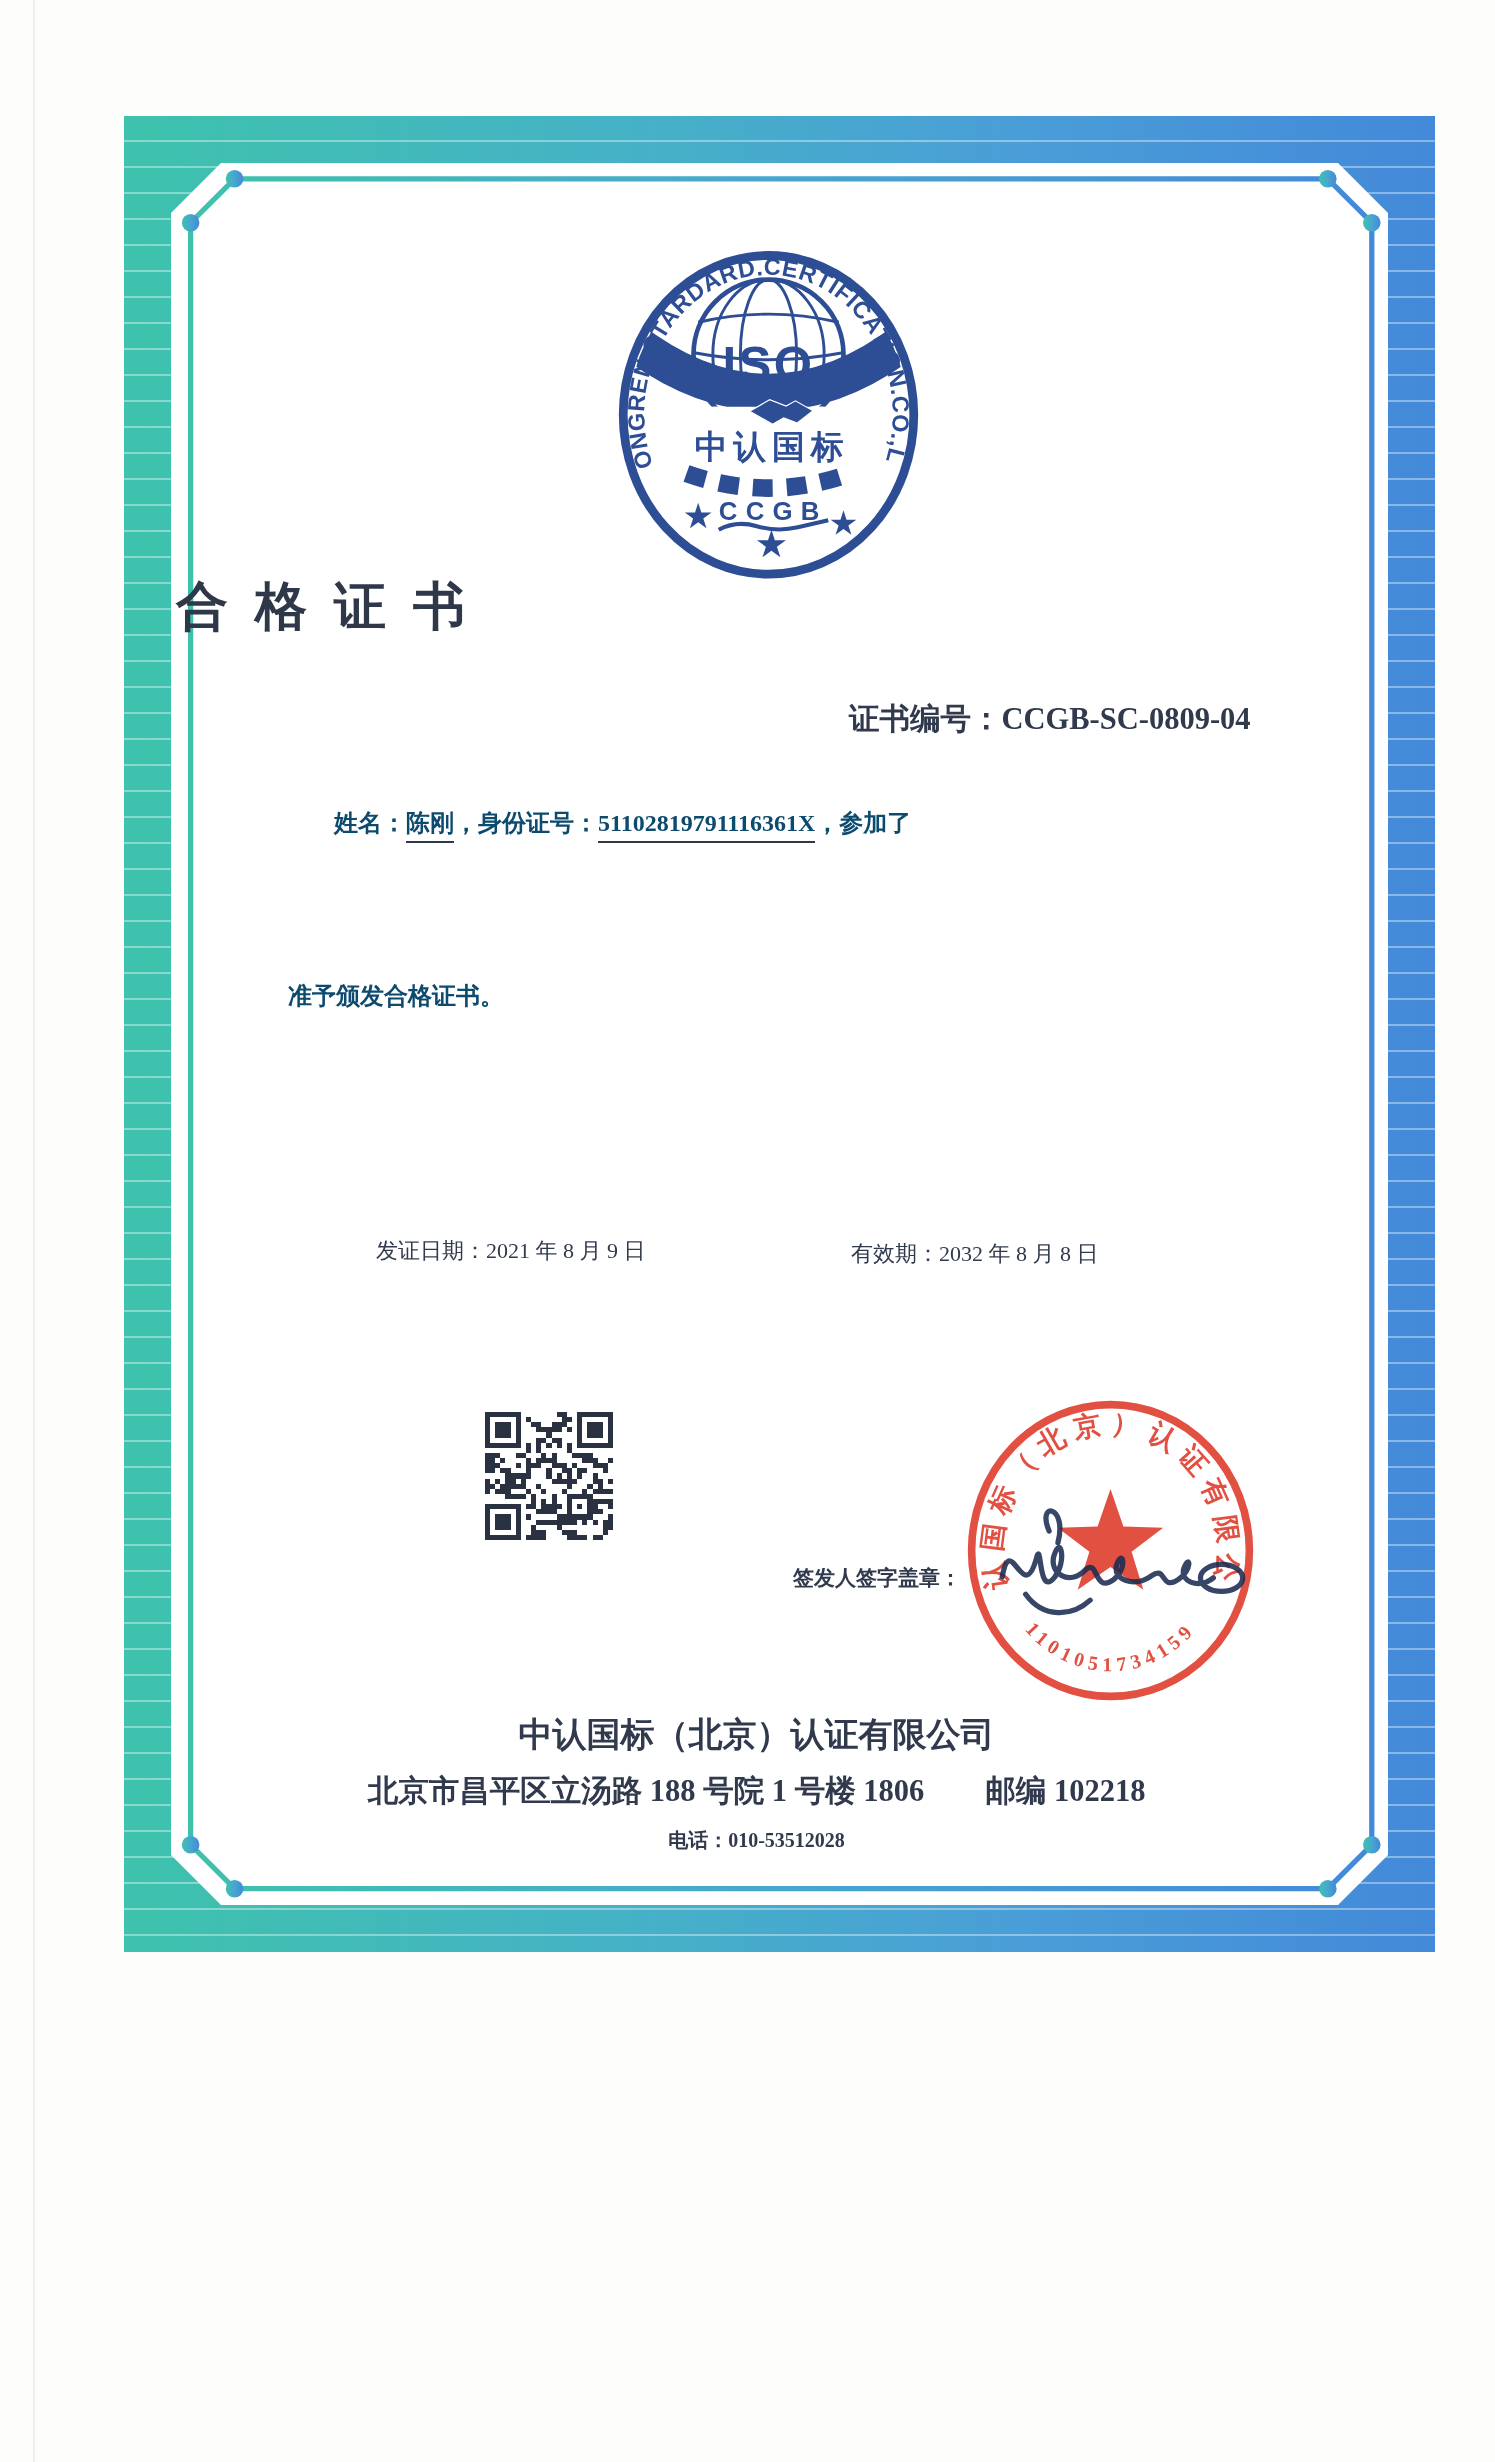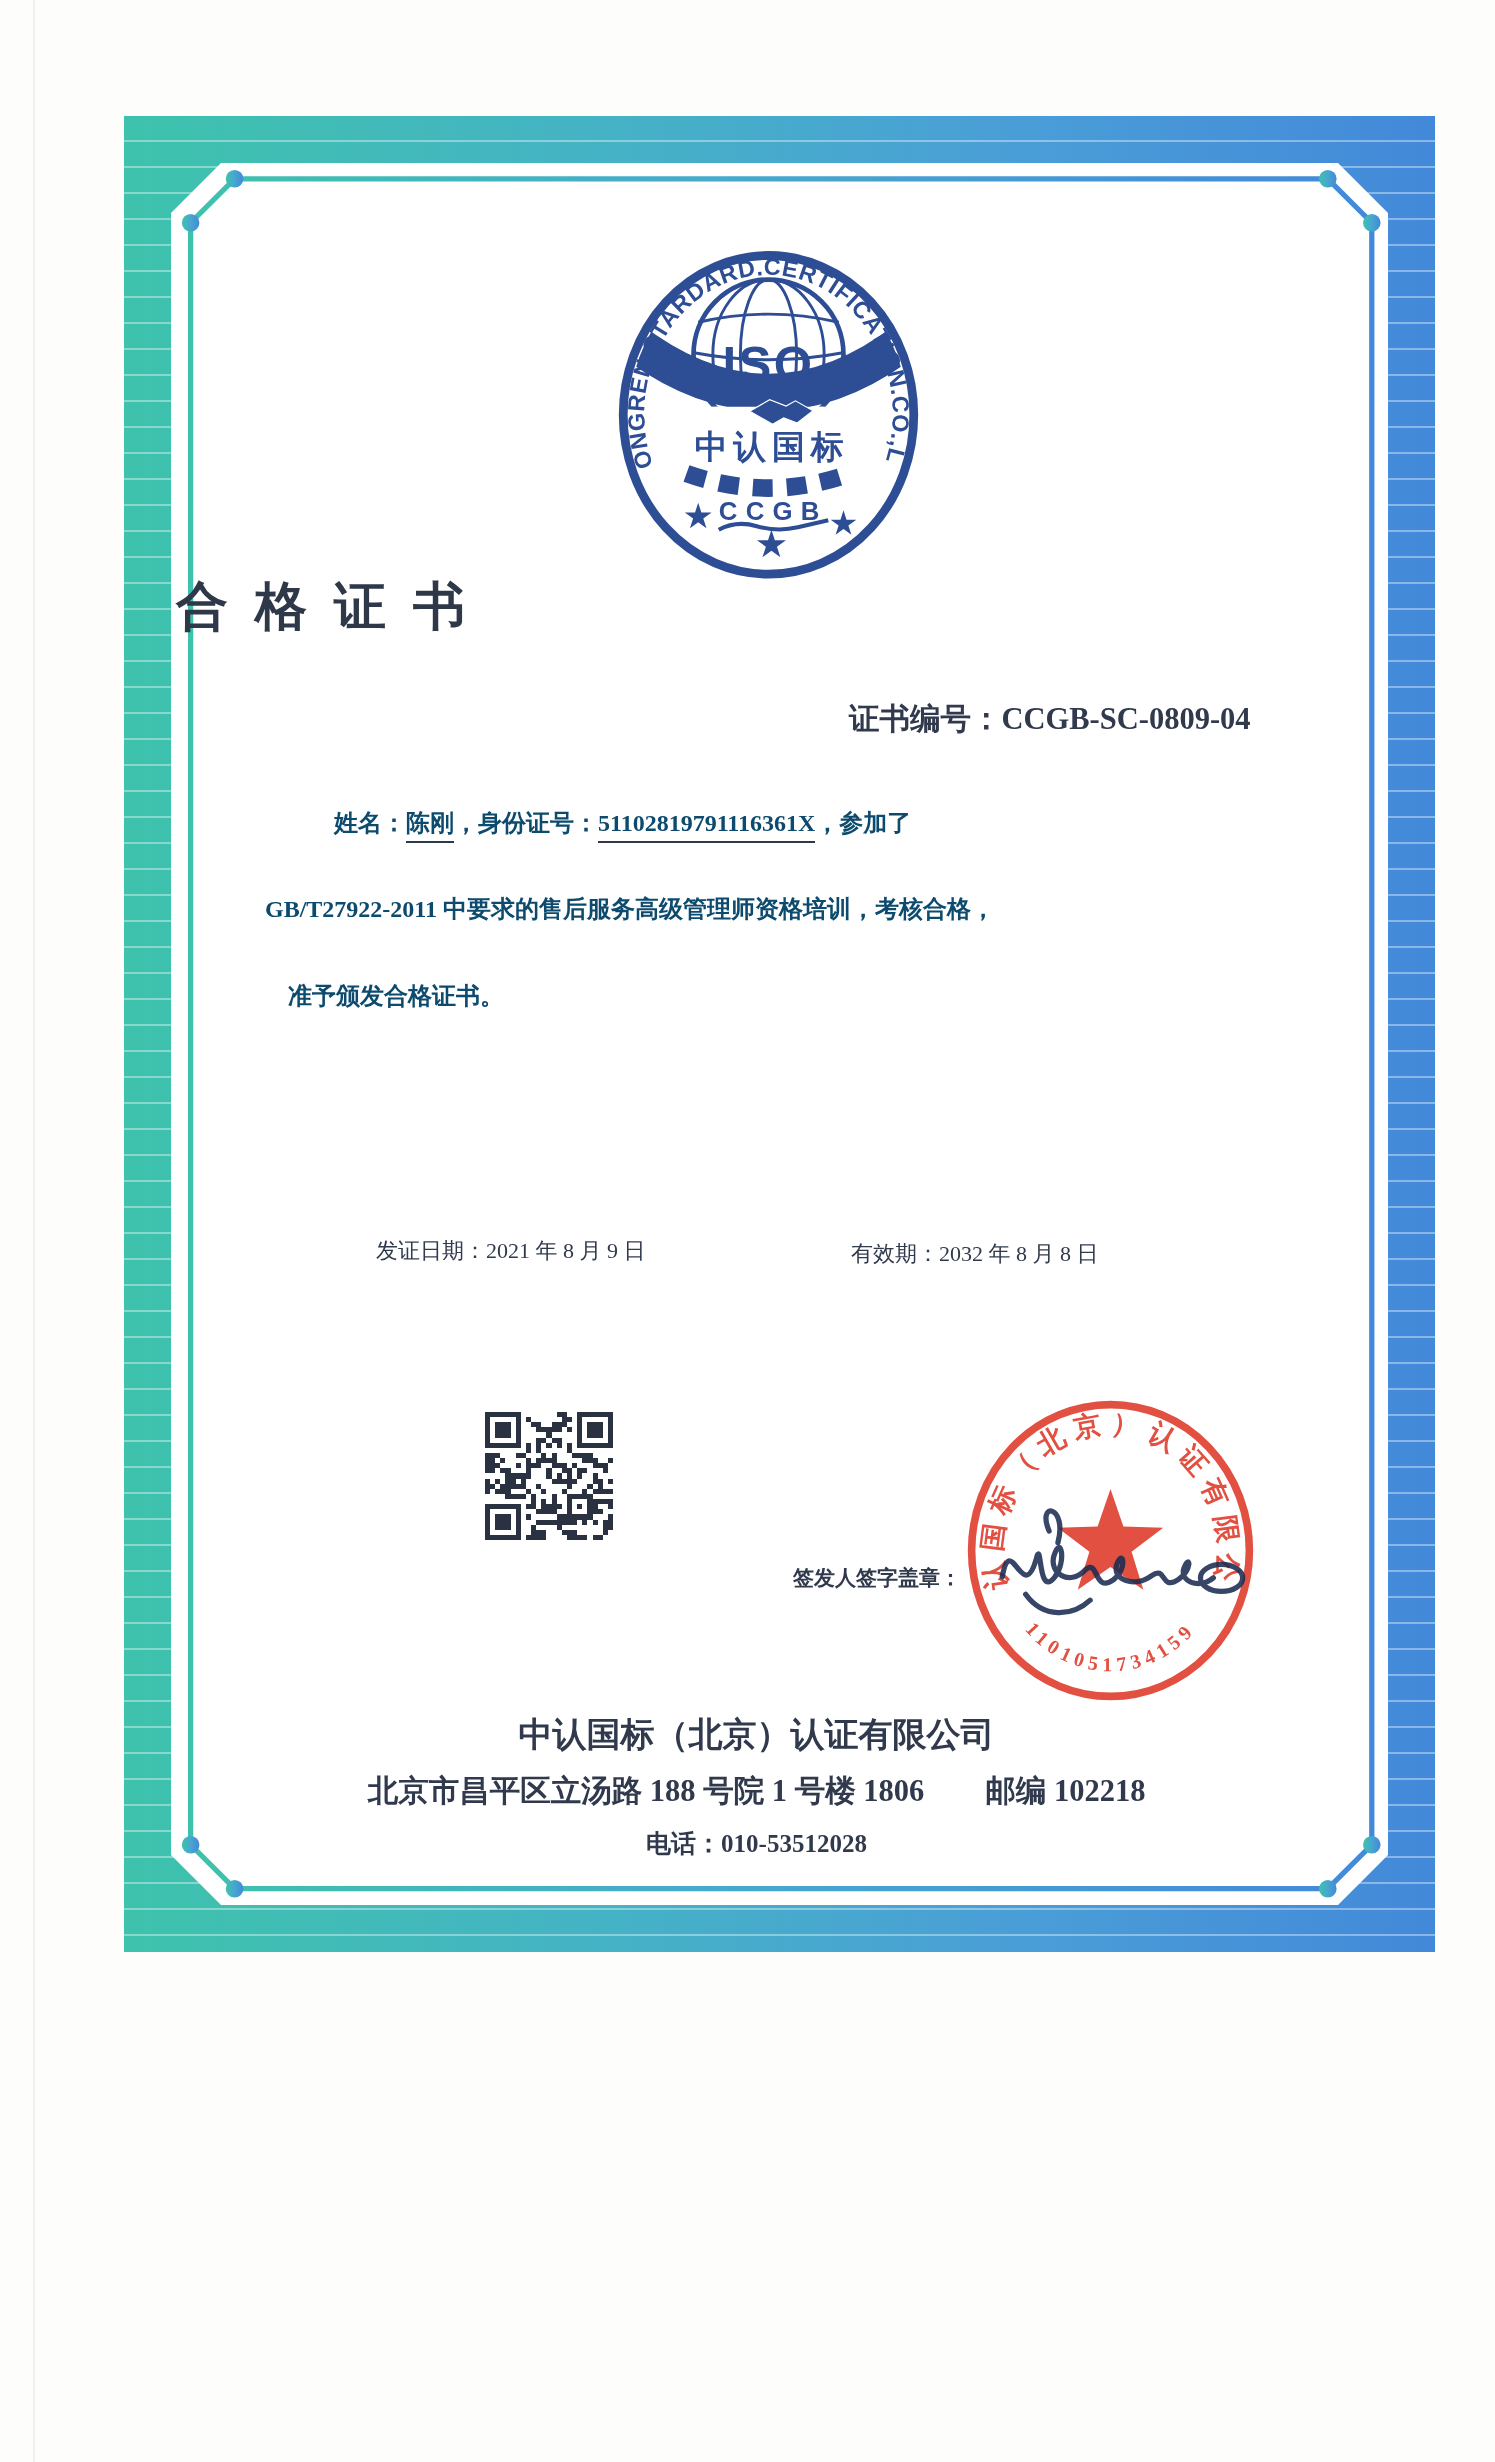--- a/index.html
+++ b/index.html
@@ -30,21 +30,21 @@
   .dateline{position:absolute;top:1236px;font-size:22px;font-weight:400;white-space:nowrap;}
   .d1{left:376px;}
   .d2{left:851px;top:1239px;}
   .qr{position:absolute;left:485px;top:1412px;width:128px;height:128px;background:#fff;}
   .signlabel{position:absolute;left:793px;top:1564px;font-size:21px;font-weight:600;white-space:nowrap;}
   .stamp{left:964px;top:1398px;width:293px;height:305px;mix-blend-mode:multiply;opacity:.93;}
   .autograph{left:967px;top:1477px;width:305px;height:176px;}
   .footer{position:absolute;left:141px;top:1712px;width:1231px;text-align:center;}
   .f-company{font-size:34px;font-weight:700;margin:0 0 13px 0;}
   .f-addr{font-size:30.5px;font-weight:600;margin:0 0 15.2px 0;}
-  .f-phone{font-size:25px;font-weight:600;margin:10px;}
+  .f-phone{font-size:20px;font-weight:600;margin:10px;}
 
   .svgtext{font-family:"Liberation Sans","DejaVu Sans",sans-serif;fill:#2d4d95;}
   .logo-arc{font-size:40px;font-weight:700;letter-spacing:1px;}
   .logo-iso{font-size:84px;font-weight:700;letter-spacing:4px;}
   .logo-cn{font-size:56px;font-weight:700;letter-spacing:10px;}
   .logo-ccgb{font-size:44px;font-weight:700;letter-spacing:14px;}
   .stamp-arc{font-size:47px;font-weight:700;letter-spacing:14px;fill:#e04232;}
   .stamp-num{font-size:34px;font-weight:700;letter-spacing:9px;fill:#e04232;}
 </style>
 </head>
@@ -115,21 +115,20 @@
 
   <h1 class="title">合格证书</h1>
 
   <div class="certno">
     <span>证书编号：</span><span>CCGB-SC-0809-04</span>
   </div>
 
   <div class="bodyline b1">
     <span>姓名：</span><span class="u">陈刚</span><span>，身份证号：</span><span class="u">51102819791116361X</span><span>，参加了</span>
   </div>
-  <div class="bodyline b2">GB/T27922-2011 中要求的售后服务高级管理师资格培训，考核合格，</div>
   <div class="bodyline b3">准予颁发合格证书。</div>
 
   <div class="dateline d1">
     <span>发证日期：</span><span>2021 年 8 月 9 日</span>
   </div>
   <div class="dateline d2">
     <span>有效期：</span><span>2032 年 8 月 8 日</span>
   </div>
 
   <div class="qr"><svg viewBox="0 0 25 25" style="position:static;width:100%;height:100%" shape-rendering="crispEdges">

